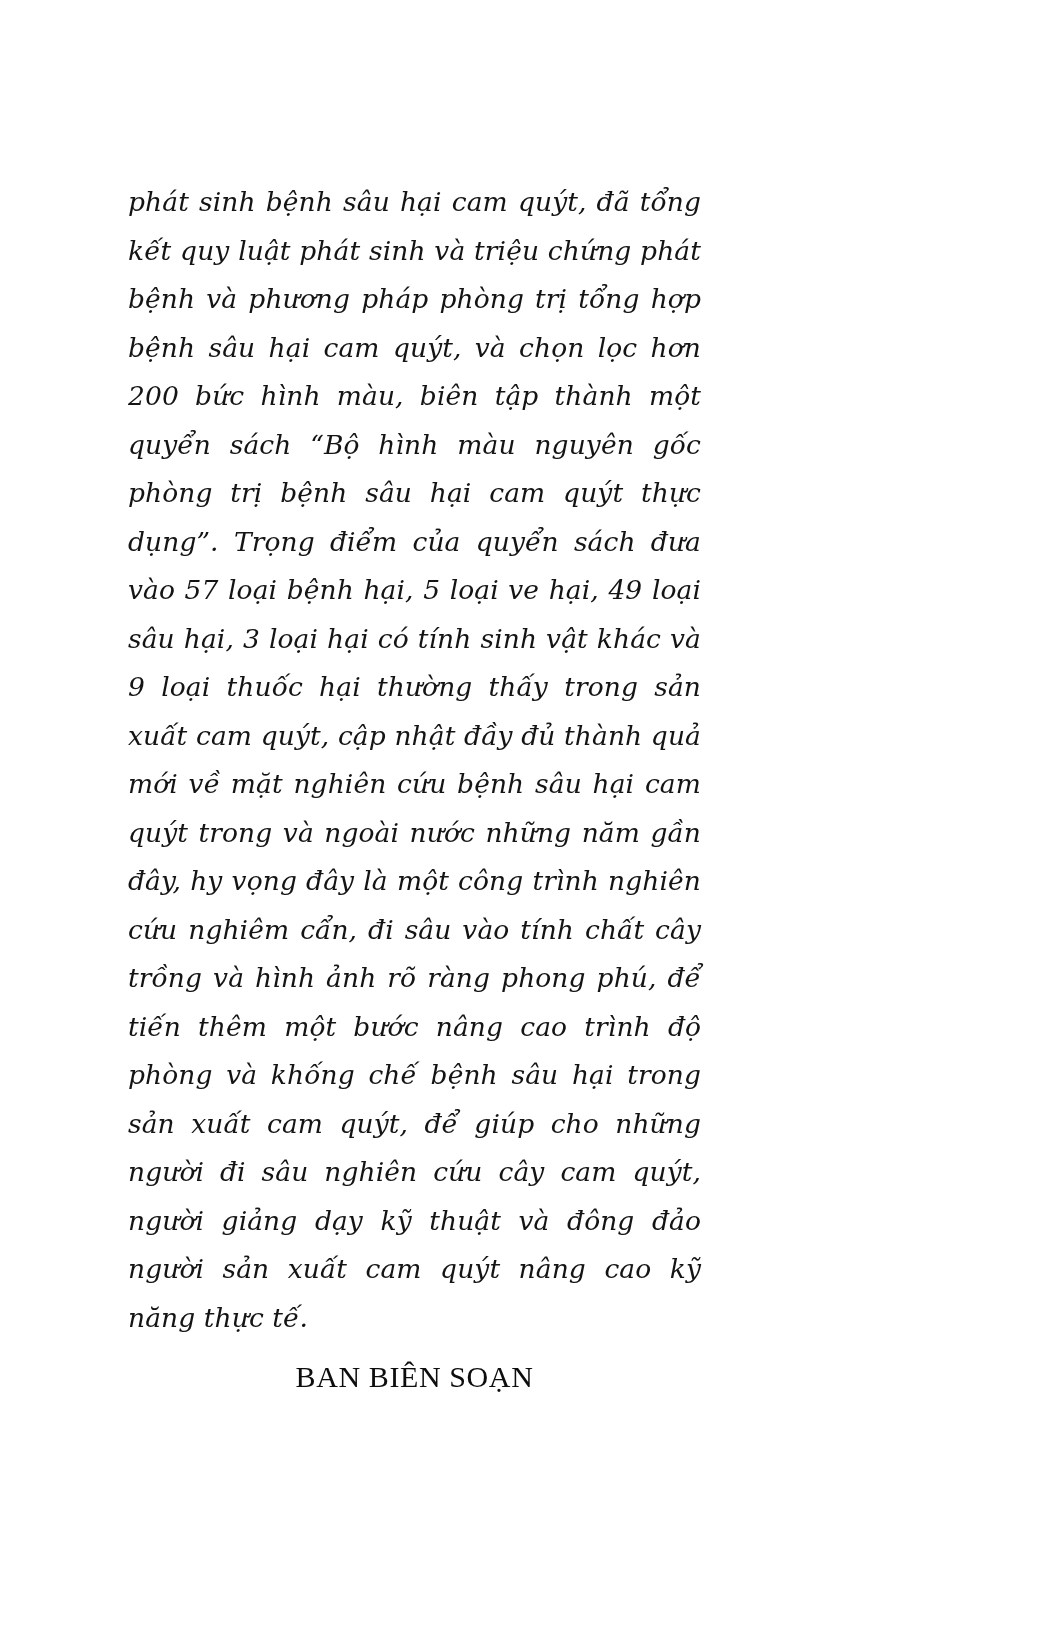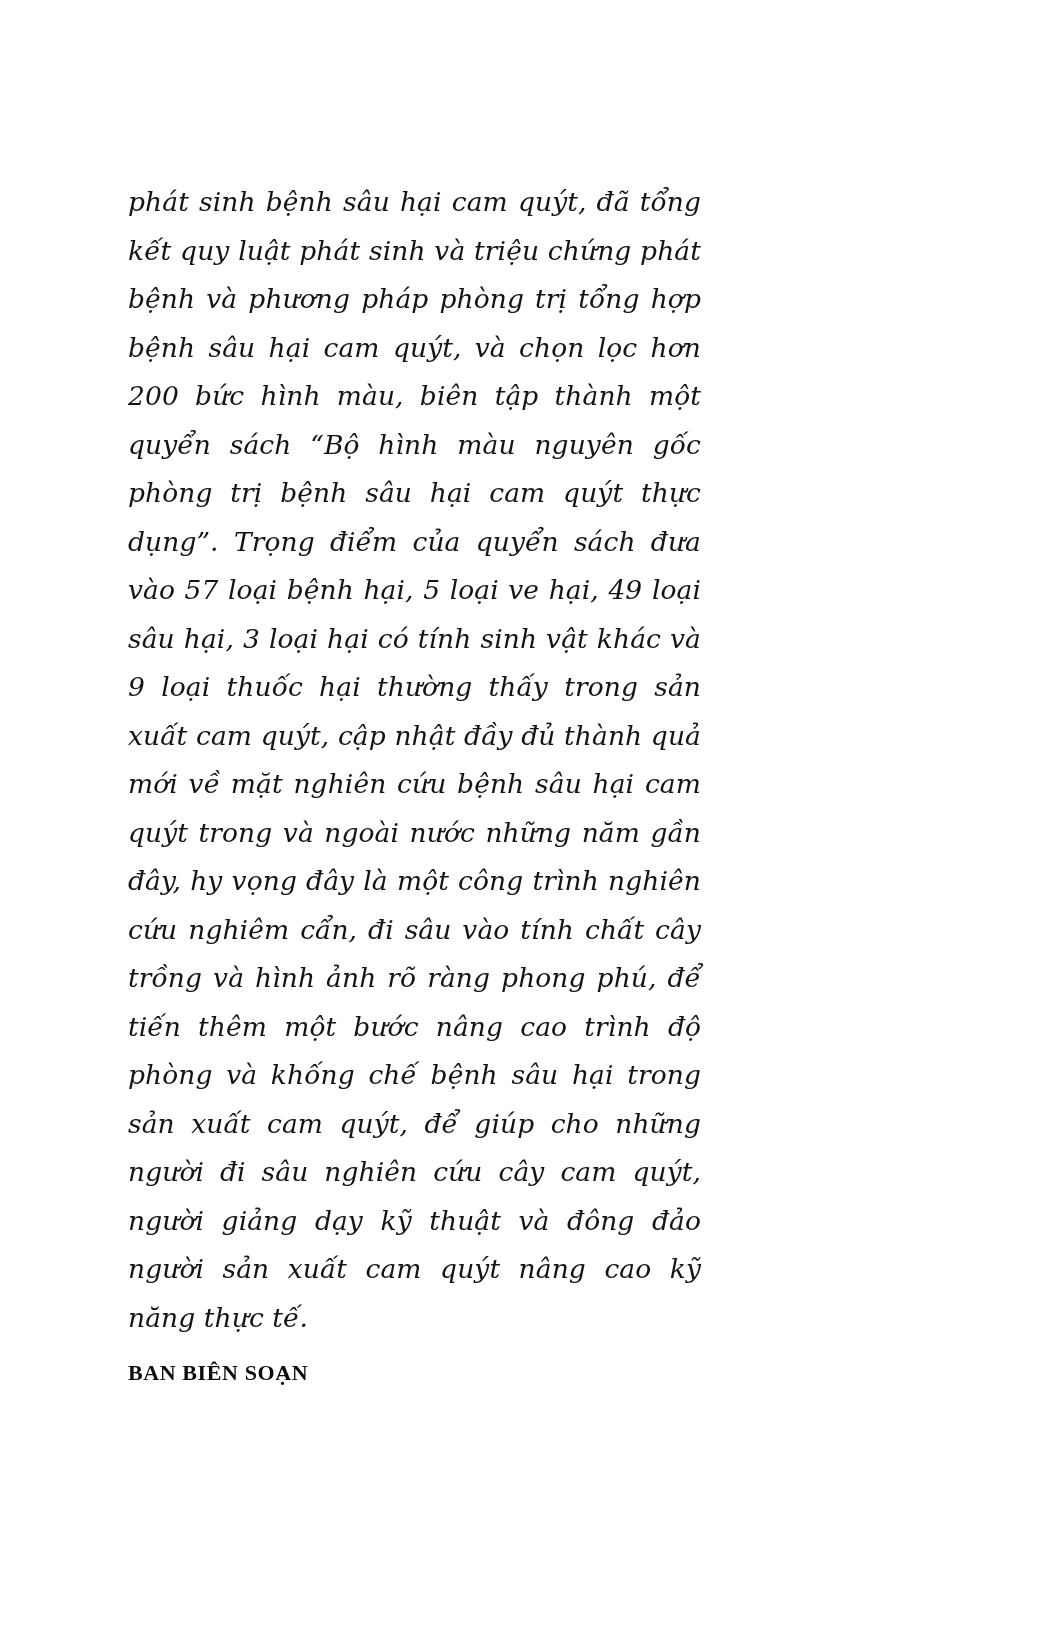--- a/index.html
+++ b/index.html
@@ -36,25 +36,25 @@
     text-align: justify;
   }
   .para-indent {
     text-indent: 48px;
   }
   .para + .para {
     margin-top: 0;
   }
   .signature {
     margin-top: 18px;
-    text-align: left;
+    text-align: center;
     font-family: "Liberation Serif", serif;
     font-style: normal;
-    font-weight: bold;
-    font-size: 22px;
+    font-weight: normal;
+    font-size: 30px;
     letter-spacing: 0.6px;
     color: #0d0d0d;
   }
 </style>
 </head>
 <body>
 
 <div class="page">
   <div class="body-text">
     <p class="para">phát sinh bệnh sâu hại cam quýt, đã tổng kết quy luật phát sinh và triệu chứng phát bệnh và phương pháp phòng trị tổng hợp bệnh sâu hại cam quýt, và chọn lọc hơn 200 bức hình màu, biên tập thành một quyển sách “Bộ hình màu nguyên gốc phòng trị bệnh sâu hại cam quýt thực dụng”. Trọng điểm của quyển sách đưa vào 57 loại bệnh hại, 5 loại ve hại, 49 loại sâu hại, 3 loại hại có tính sinh vật khác và 9 loại thuốc hại thường thấy trong sản xuất cam quýt, cập nhật đầy đủ thành quả mới về mặt nghiên cứu bệnh sâu hại cam quýt trong và ngoài nước những năm gần đây, hy vọng đây là một công trình nghiên cứu nghiêm cẩn, đi sâu vào tính chất cây trồng và hình ảnh rõ ràng phong phú, để tiến thêm một bước nâng cao trình độ phòng và khống chế bệnh sâu hại trong sản xuất cam quýt, để giúp cho những người đi sâu nghiên cứu cây cam quýt, người giảng dạy kỹ thuật và đông đảo người sản xuất cam quýt nâng cao kỹ năng thực tế.</p>

